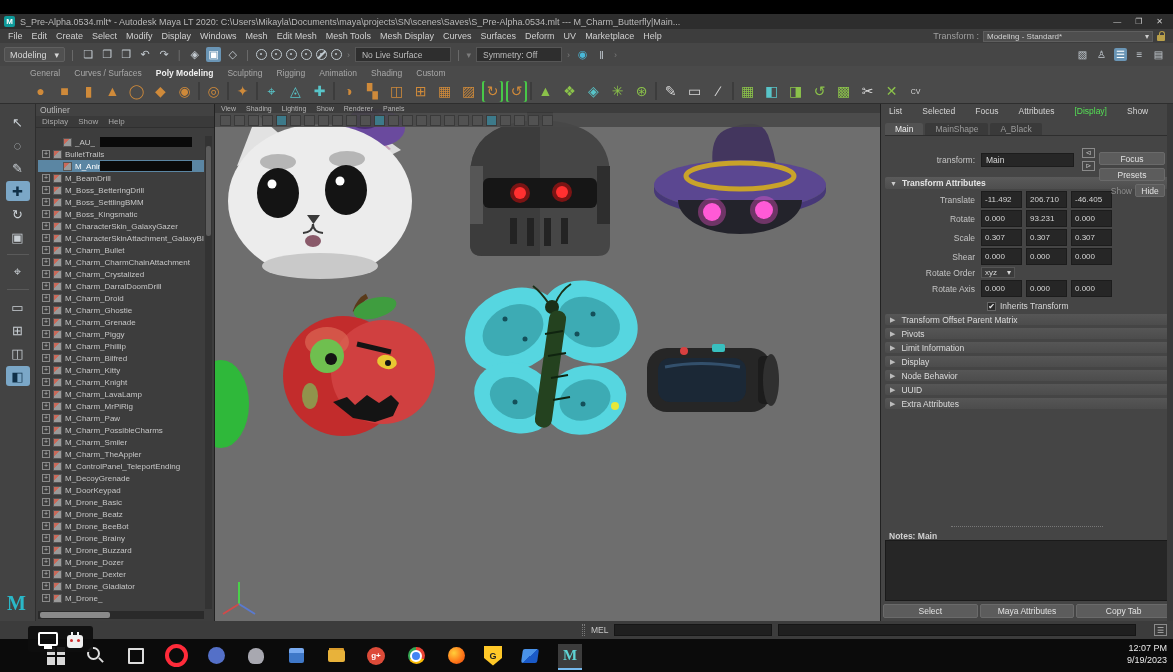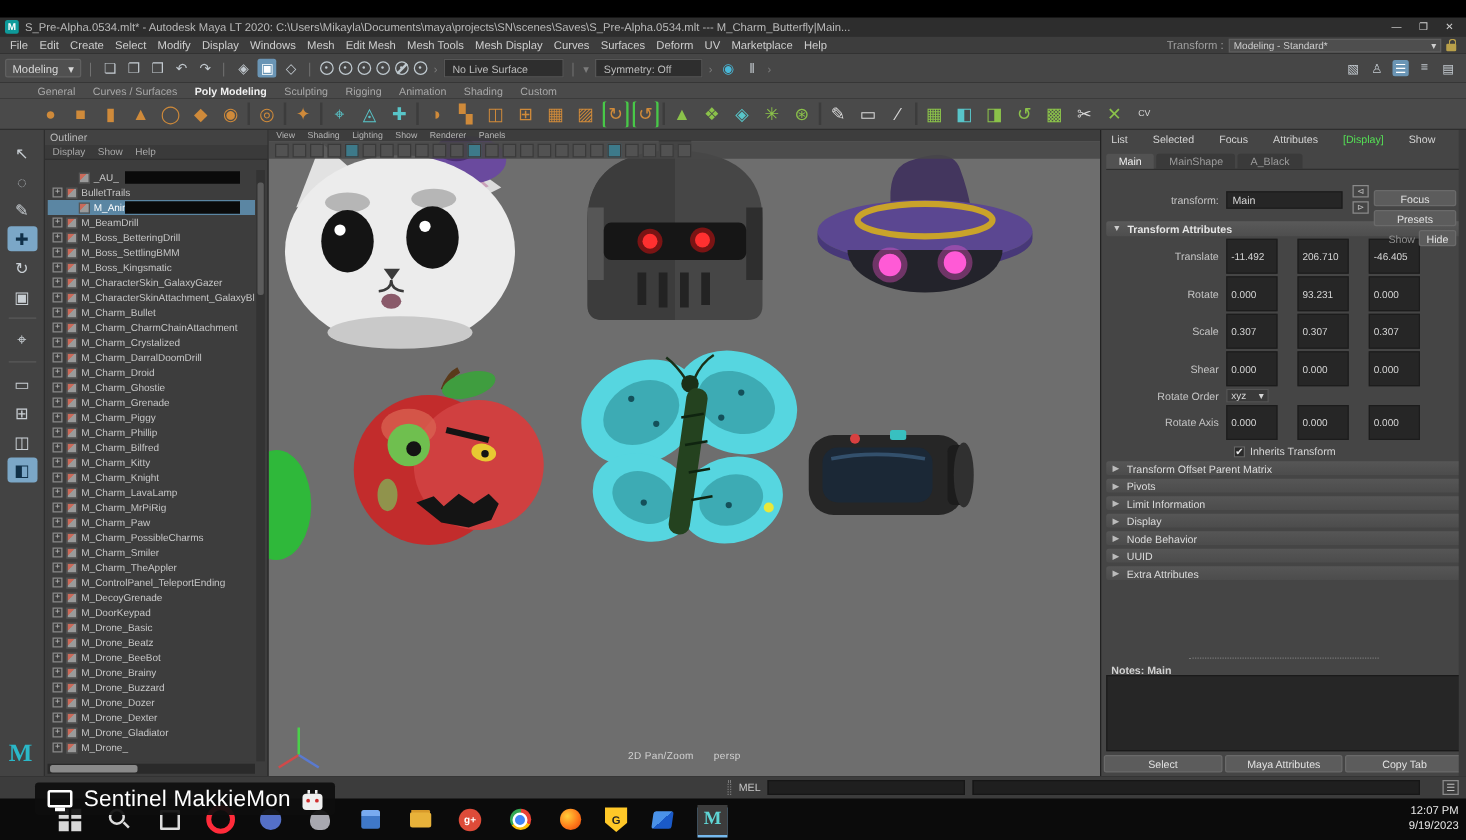--- a/index.html
+++ b/index.html
@@ -97,21 +97,21 @@
   .pincol{display:flex;flex-direction:column;gap:3px;margin-left:8px}
   .pin{width:13px;height:10px;border:1px solid #8a8a8a;font-size:7px;color:#bdbdbd;display:flex;align-items:center;justify-content:center}
   .btncol{position:absolute;right:8px;top:48px;width:66px;display:flex;flex-direction:column;gap:3px}
   .aebtn{height:13px;background:#5c5c5c;border:1px solid #6a6a6a;border-radius:2px;color:#e2e2e2;text-align:center;line-height:12px;font-size:8.5px}
   .showhide{display:flex;gap:3px;align-items:center;justify-content:flex-end}
   .dimtxt{color:#8f8f8f}
   .sechdr{margin:6px 4px 0;height:12px;background:linear-gradient(#5a5a5a,#4e4e4e);border-radius:2px;display:flex;align-items:center;gap:5px;padding:0 5px;color:#e4e4e4;font-weight:bold;font-size:8.5px}
   .sechdr .arr{font-size:7px;color:#ccc}
   .trow{display:flex;align-items:center;margin-top:2px}
   .trow .flabel{width:100px}
-  .tfield{width:41px;height:28px;background:#262626;border:1px solid #1c1c1c;color:#d6d6d6;display:flex;align-items:center;padding:0 3px;margin-right:16px;font-size:8px}
+  .tfield{width:41px;height:17px;background:#262626;border:1px solid #1c1c1c;color:#d6d6d6;display:flex;align-items:center;padding:0 3px;margin-right:4px;font-size:8px}
   .rodd{width:34px;height:11px;background:#3a3a3a;border:1px solid #555;display:flex;align-items:center;justify-content:space-between;padding:0 3px;font-size:8px;color:#d6d6d6}
   .chkrow{display:flex;align-items:center;gap:4px;margin:4px 0 0 106px;font-size:8.5px;color:#d6d6d6}
   .chk{width:9px;height:9px;background:#2a2a2a;border:1px solid #666;color:#e8e8e8;font-size:8px;line-height:8px;text-align:center}
   .secrow{margin:3px 4px 0;height:11px;background:linear-gradient(#565656,#4c4c4c);border-radius:2px;display:flex;align-items:center;gap:6px;padding:0 5px;color:#dcdcdc;font-size:8.5px}
   .secrow .arr{font-size:7px;color:#bbb}
   .dots{position:absolute;left:70px;right:70px;top:422px;border-top:1px dotted #777}
   .noteslbl{position:absolute;left:8px;top:427px;font-size:8.5px;color:#d0d0d0;font-weight:bold}
   .notesbox{position:absolute;left:4px;right:4px;top:436px;height:61px;background:#262626;border:1px solid #1a1a1a}
   #aebottom{position:absolute;left:2px;right:2px;top:500px;display:flex;gap:2px}
   #aebottom [data-list]{display:flex;gap:2px;width:100%}
@@ -872,23 +872,20 @@
         <rect x="543" y="252" width="15" height="48" rx="5" fill="#1c1c1c"></rect>
         <ellipse cx="556" cy="276" rx="8" ry="26" fill="#303030"></ellipse>
       </g>
 
       <g>
         <line x1="24" y1="500" x2="24" y2="478" stroke="#4ad04a" stroke-width="2"></line>
         <line x1="24" y1="500" x2="8" y2="510" stroke="#d04a4a" stroke-width="2"></line>
         <line x1="24" y1="500" x2="40" y2="510" stroke="#5a7ad0" stroke-width="2"></line>
       </g>
     </svg>
-    <div class="vplabel">
-      <span>2D Pan/Zoom</span><span>persp</span>
-    </div>
   </div>
 
   <div id="ae" class="abs">
     <div id="aemenus">
       <span data-list="attribute_editor.menus">
 
       <span><i style="font-style:normal">List</i></span>
           <span><i style="font-style:normal">Selected</i></span>
           <span><i style="font-style:normal">Focus</i></span>
           <span><i style="font-style:normal">Attributes</i></span>
@@ -1085,15 +1082,14 @@
       </span>
     </span>
 </div>
 <div class="clock abs">
   <div>12:07 PM</div>
   <div>9/19/2023</div>
 </div>
 
 <div id="badge" class="abs">
   <span class="monitor"></span>
-  <span class="btext">Sentinel MakkieMon</span>
   <span class="robot"></span>
 </div>
 
 </body></html>

